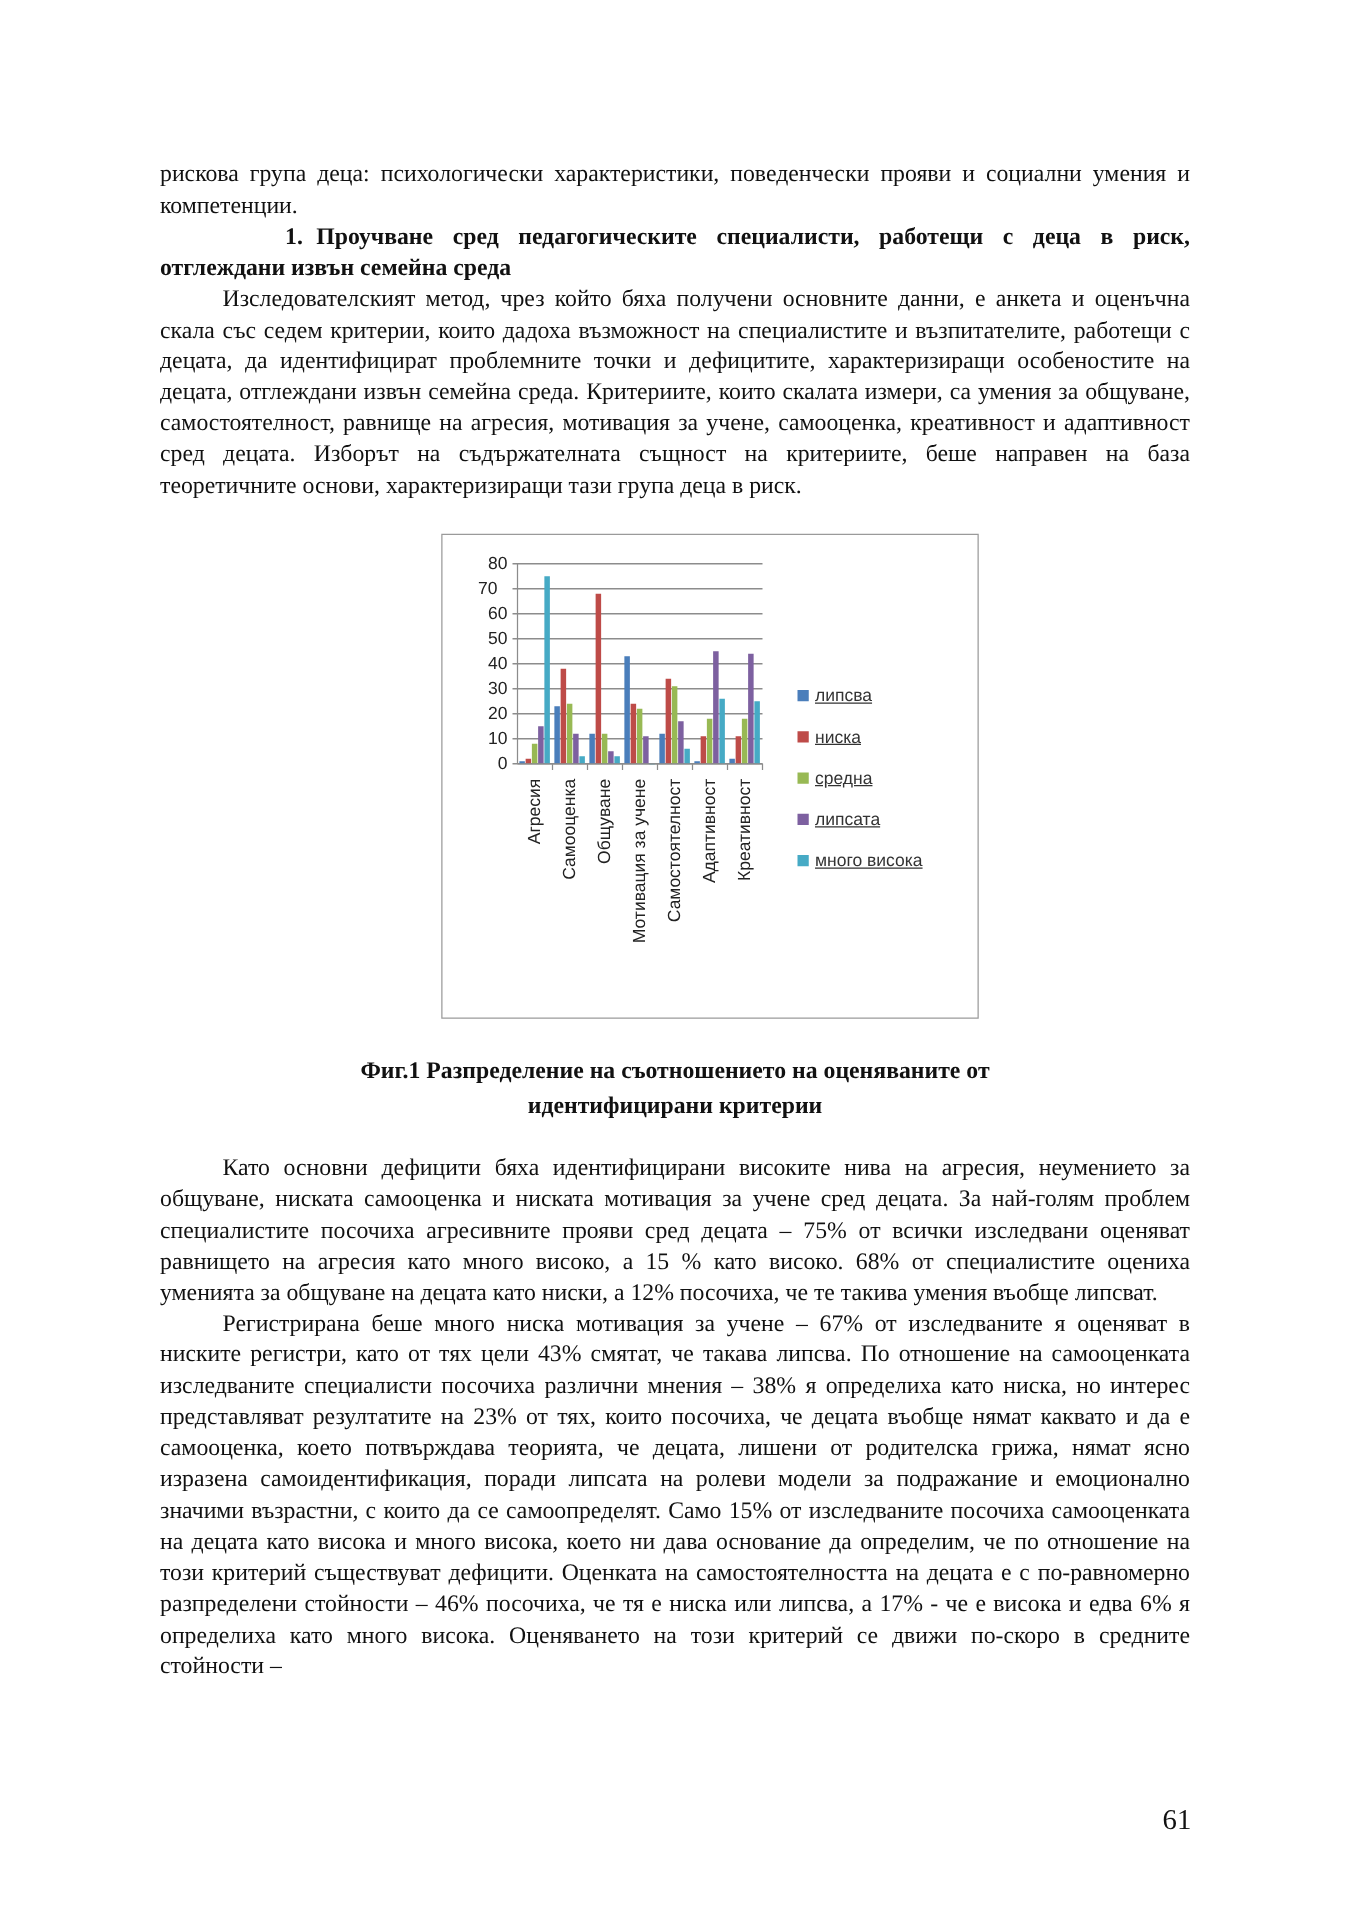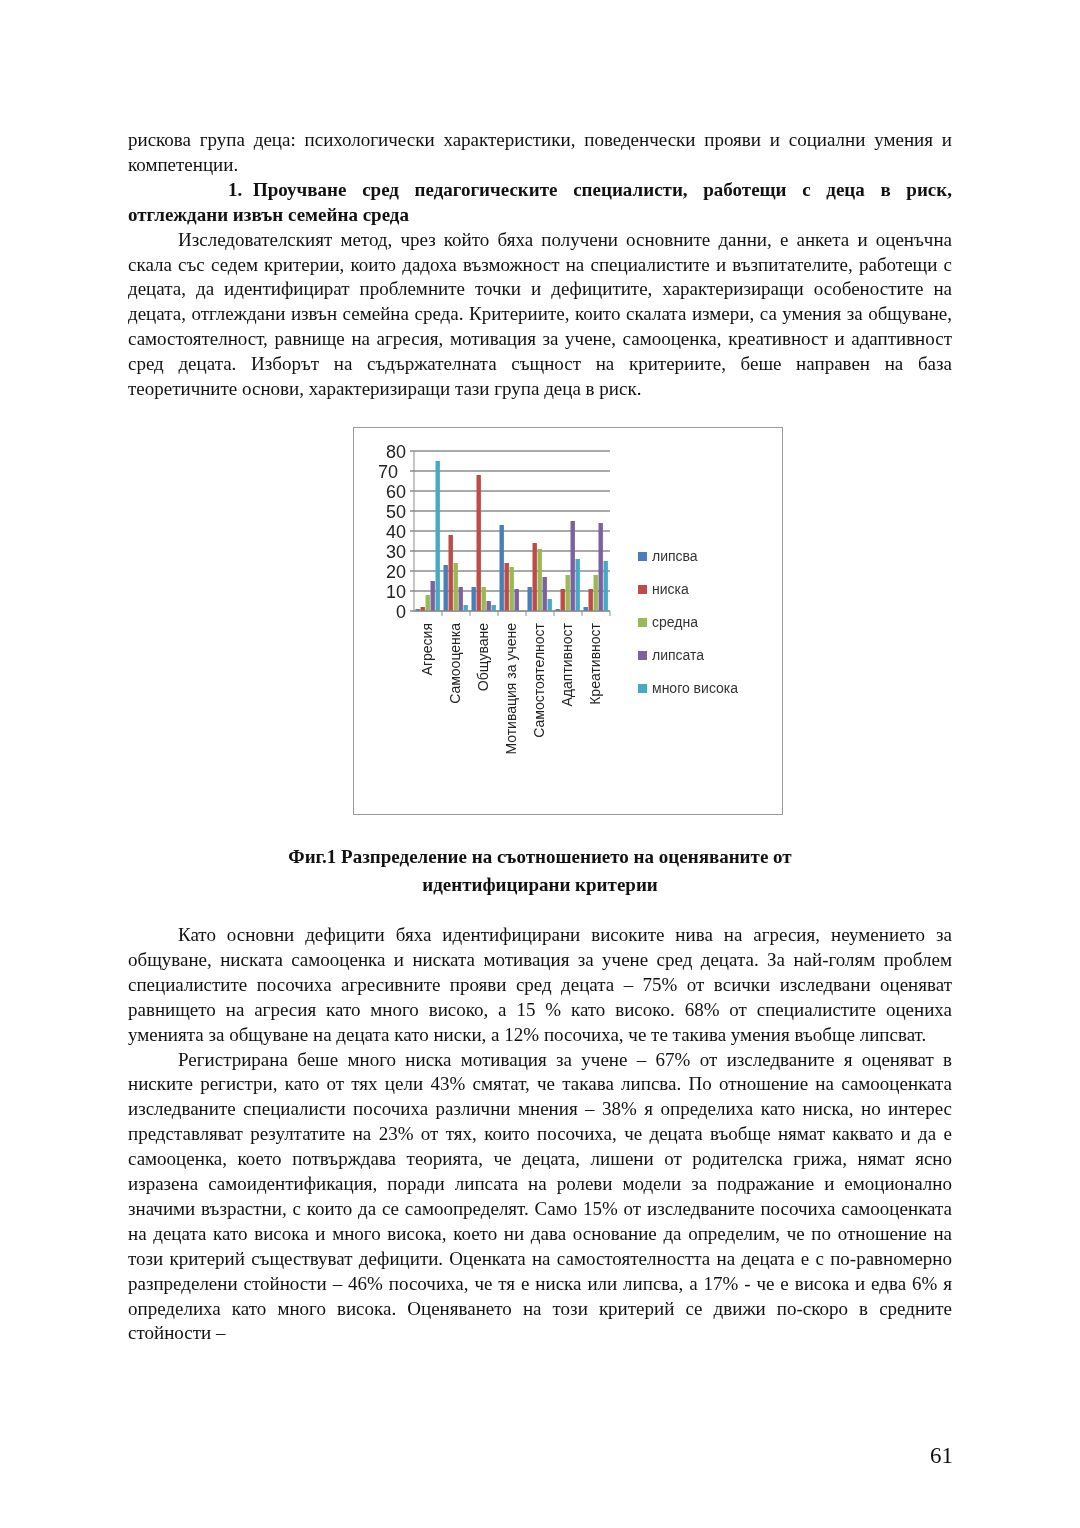--- a/index.html
+++ b/index.html
@@ -9,26 +9,26 @@
   p { margin: 0; font-size: 19px; line-height: 24.9px; text-align: justify; }
   .indent { text-indent: 50px; }
   .heading { font-weight: bold; }
   .heading .num { display: inline-block; width: 75px; }
   .figure-wrap { position: relative; height: 420px; margin-top: 19px; }
   .chart-frame { position: absolute; left: 225px; top: 6px; width: 428px; height: 386px;
                  border: 1.5px solid #9a9a9a; background: #fff; }
   .caption { font-weight: bold; text-align: center; font-size: 19px; line-height: 24.5px; margin-top: 4px; }
   .page-num { position: absolute; left: 930px; top: 1443px; font-size: 23px; font-family: "Liberation Serif", serif; }
   .chart-svg { position: absolute; left: 0; top: 0; }
-  .legend { position: absolute; left: 284px; top: 112px; font-family: "Liberation Sans", sans-serif; font-size: 14px; color: #333; }
+  .legend { position: absolute; left: 284px; top: 112px; font-family: "Liberation Sans", sans-serif; font-size: 14px; color: #333; text-decoration: underline; }
   .legend-item { display: flex; align-items: center; height: 33px; }
   .legend-swatch { width: 9px; height: 9px; margin-right: 5px; }
   .cat-label { position: absolute; font-family: "Liberation Sans", sans-serif; font-size: 14px; color: #222;
                transform-origin: left top; transform: rotate(-90deg); white-space: nowrap; }
-  .ytick { position: absolute; font-family: "Liberation Sans", sans-serif; font-size: 18px; color: #222; text-align: right; width: 26px; }
+  .ytick { position: absolute; font-family: "Liberation Sans", sans-serif; font-size: 14px; color: #222; text-align: right; width: 26px; }
 </style>
 </head>
 <body>
 
 <div class="page">
   <p>рискова група деца: психологически характеристики, поведенчески прояви и социални умения и компетенции.</p>
   <p class="heading indent"><span class="num">1.</span><span>Проучване сред педагогическите специалисти, работещи с деца в риск, отглеждани извън семейна среда</span></p>
   <p class="indent">Изследователският метод, чрез който бяха получени основните данни, е  анкета и оценъчна скала  със седем критерии, които дадоха възможност на специалистите и възпитателите, работещи с децата, да идентифицират проблемните точки и дефицитите, характеризиращи особеностите на децата, отглеждани извън семейна среда. Критериите, които скалата измери, са умения за общуване, самостоятелност, равнище на агресия, мотивация за учене, самооценка, креативност и адаптивност сред децата. Изборът на съдържателната същност на критериите, беше направен на база теоретичните основи, характеризиращи тази група деца в риск.</p>
 
   <div class="figure-wrap">

